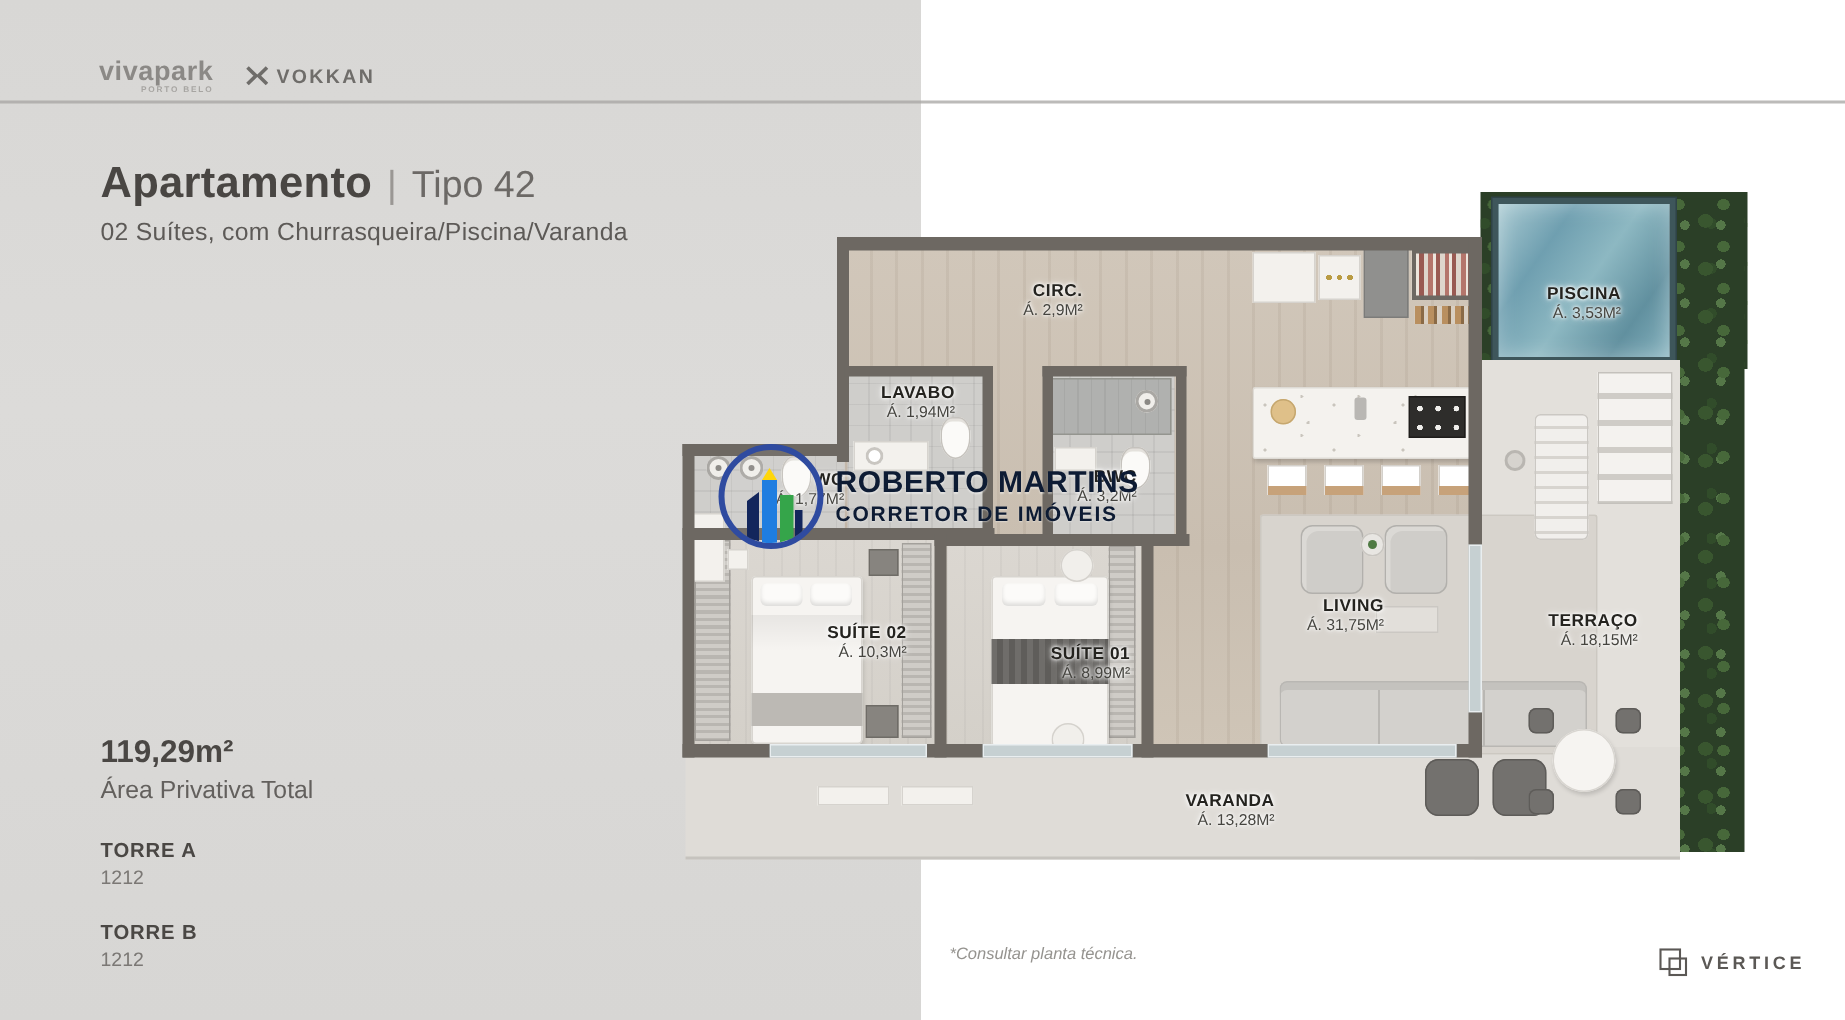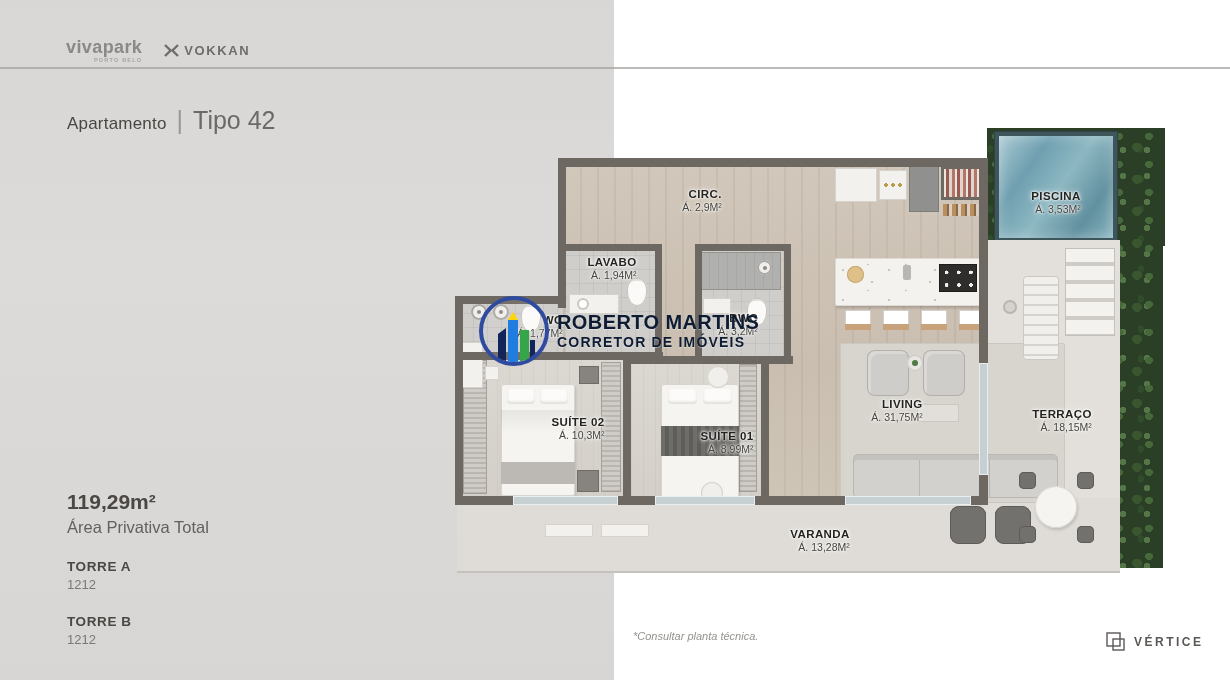--- a/index.html
+++ b/index.html
@@ -16,21 +16,21 @@
   
   .brand-row{position:absolute;left:66px;top:38px;display:flex;align-items:center;gap:22px;}
   .vivapark{display:flex;flex-direction:column;align-items:flex-end;line-height:1;}
   .vivapark .word{font-size:18px;font-weight:700;letter-spacing:.4px;color:#8b8986;}
   .vivapark .sub{font-size:5.5px;font-weight:700;letter-spacing:1.2px;color:#a7a5a2;margin-top:2px;}
   .vokkan{display:flex;align-items:center;gap:5px;color:#6f6d6a;}
   .vokkan .word{font-size:13px;font-weight:800;letter-spacing:1.6px;}
   
   .title-block{position:absolute;left:67px;top:106px;}
   .title-line{display:flex;align-items:baseline;gap:10px;}
-  .title-main{font-size:17px;font-weight:400;color:#494643;letter-spacing:.2px;}
+  .title-main{font-size:29px;font-weight:700;color:#494643;letter-spacing:.2px;}
   .title-sep{font-size:25px;font-weight:300;color:#9a9794;}
   .title-variant{font-size:25px;font-weight:400;color:#6c6966;}
   .subtitle{margin-top:7px;font-size:16.5px;color:#5d5a57;letter-spacing:.2px;}
   
   .summary{position:absolute;left:67px;top:490px;}
   .area-value{font-size:21px;font-weight:800;color:#4a4744;}
   .area-label{font-size:16.5px;color:#63605d;margin-top:4px;}
   .tower{margin-top:22px;}
   .tower-name{font-size:13.5px;font-weight:800;letter-spacing:.6px;color:#4a4744;}
   .tower-unit{font-size:13px;color:#7b7875;margin-top:3px;}
@@ -161,20 +161,21 @@
     <span class="word">VOKKAN</span>
   </div>
 </div>
 
 <div class="title-block">
   <div class="title-line">
     <span class="title-main">Apartamento</span>
     <span class="title-sep">|</span>
     <span class="title-variant">Tipo 42</span>
   </div>
+  <div class="subtitle">02 Suítes, com Churrasqueira/Piscina/Varanda</div>
 </div>
 
 <div class="summary">
   <div class="area-value">119,29m²</div>
   <div class="area-label">Área Privativa Total</div>
   <div class="tower">
     <div class="tower-name">TORRE A</div>
     <div class="tower-unit">1212</div>
   </div>
   <div class="tower">

